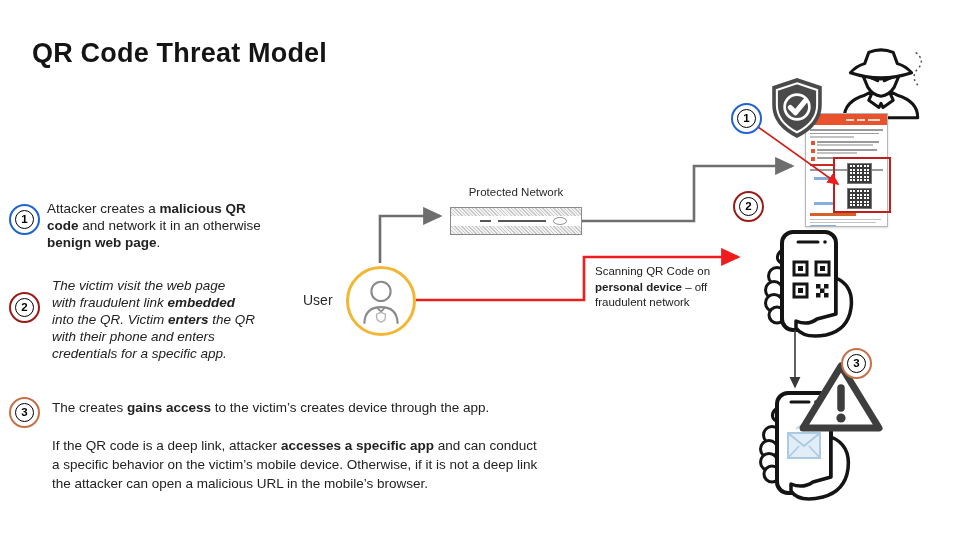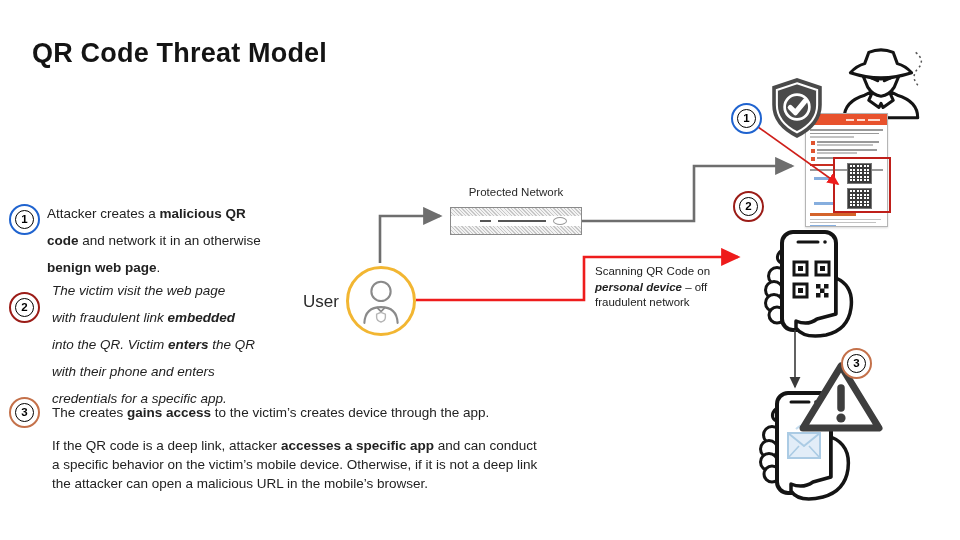--- a/index.html
+++ b/index.html
@@ -10,21 +10,21 @@
     color:#1f1f1f;
   }
   .abs{position:absolute;}
   
   .title{
     left:32px;top:38px;font-size:27px;font-weight:800;color:#141414;
     letter-spacing:.2px;
   }
   
   .step-text{
-    font-size:13.5px;line-height:27px;color:#222;
+    font-size:13.5px;line-height:17px;color:#222;
     white-space:pre-line;
   }
   .step-text b{font-weight:700;}
   
   .marker{
     width:27px;height:27px;border-radius:50%;
     display:flex;align-items:center;justify-content:center;
     background:#fff;z-index:7;
   }
   .marker .inner{
@@ -32,21 +32,21 @@
     border:1.4px solid #000;
     display:flex;align-items:center;justify-content:center;
     font-size:11.5px;font-weight:600;color:#000;line-height:1;
   }
   .ring-blue{border:2.6px solid #1f63cf;}
   .ring-red{border:2.6px solid #9b1c17;}
   .ring-orange{border:2.6px solid #c4714a;}
   
   .small-label{font-size:11.5px;color:#2a2a2a;}
   .scan-note{font-size:11.5px;line-height:15.5px;color:#222;white-space:pre-line;}
-  .scan-note b{font-weight:700;font-style:italic;}
+  .scan-note b{font-weight:700;}
   
   .server-box{
     left:450px;top:207px;width:132px;height:28px;
     border:1.6px solid #8a8a8a;background:#fff;box-sizing:border-box;
     display:flex;flex-direction:column;z-index:2;
   }
   .stipple{height:8px;background:repeating-linear-gradient(45deg,#c7c7c7 0,#c7c7c7 1px,#f2f2f2 1px,#f2f2f2 2.5px);}
   .server-mid{flex:1;display:flex;align-items:center;justify-content:flex-end;gap:7px;padding-right:14px;}
   .dash-s{width:11px;height:2px;background:#555;}
   .dash-l{width:48px;height:2px;background:#555;}
@@ -119,21 +119,21 @@
 <div class="abs server-box">
   <div class="stipple"></div>
   <div class="server-mid">
     <div class="dash-s"></div>
     <div class="dash-l"></div>
     <div class="oval"></div>
   </div>
   <div class="stipple"></div>
 </div>
 
-<div class="abs small-label" style="left:303px;top:292px;font-size:17px;">User</div>
+<div class="abs small-label" style="left:303px;top:292px;font-size:14px;">User</div>
 <div class="abs user-circle">
   <svg width="56" height="56" viewBox="0 0 64 64">
     <circle cx="32" cy="21" r="11" fill="none" stroke="#8a8a8a" stroke-width="2.4"></circle>
     <path d="M13 57 Q14 39 32 39 Q50 39 51 57" fill="none" stroke="#8a8a8a" stroke-width="2.4" stroke-linecap="round"></path>
     <path d="M27 39 L32 44 L37 39" fill="none" stroke="#8a8a8a" stroke-width="2"></path>
     <path d="M32 45 l5 2 v3.5 q0 4 -5 5.5 q-5 -1.5 -5 -5.5 v-3.5 z" fill="none" stroke="#b5b5b5" stroke-width="1.6"></path>
   </svg>
 </div>
 
 <div class="abs scan-note" style="left:595px;top:264px;width:160px;"><span>Scanning QR Code on

